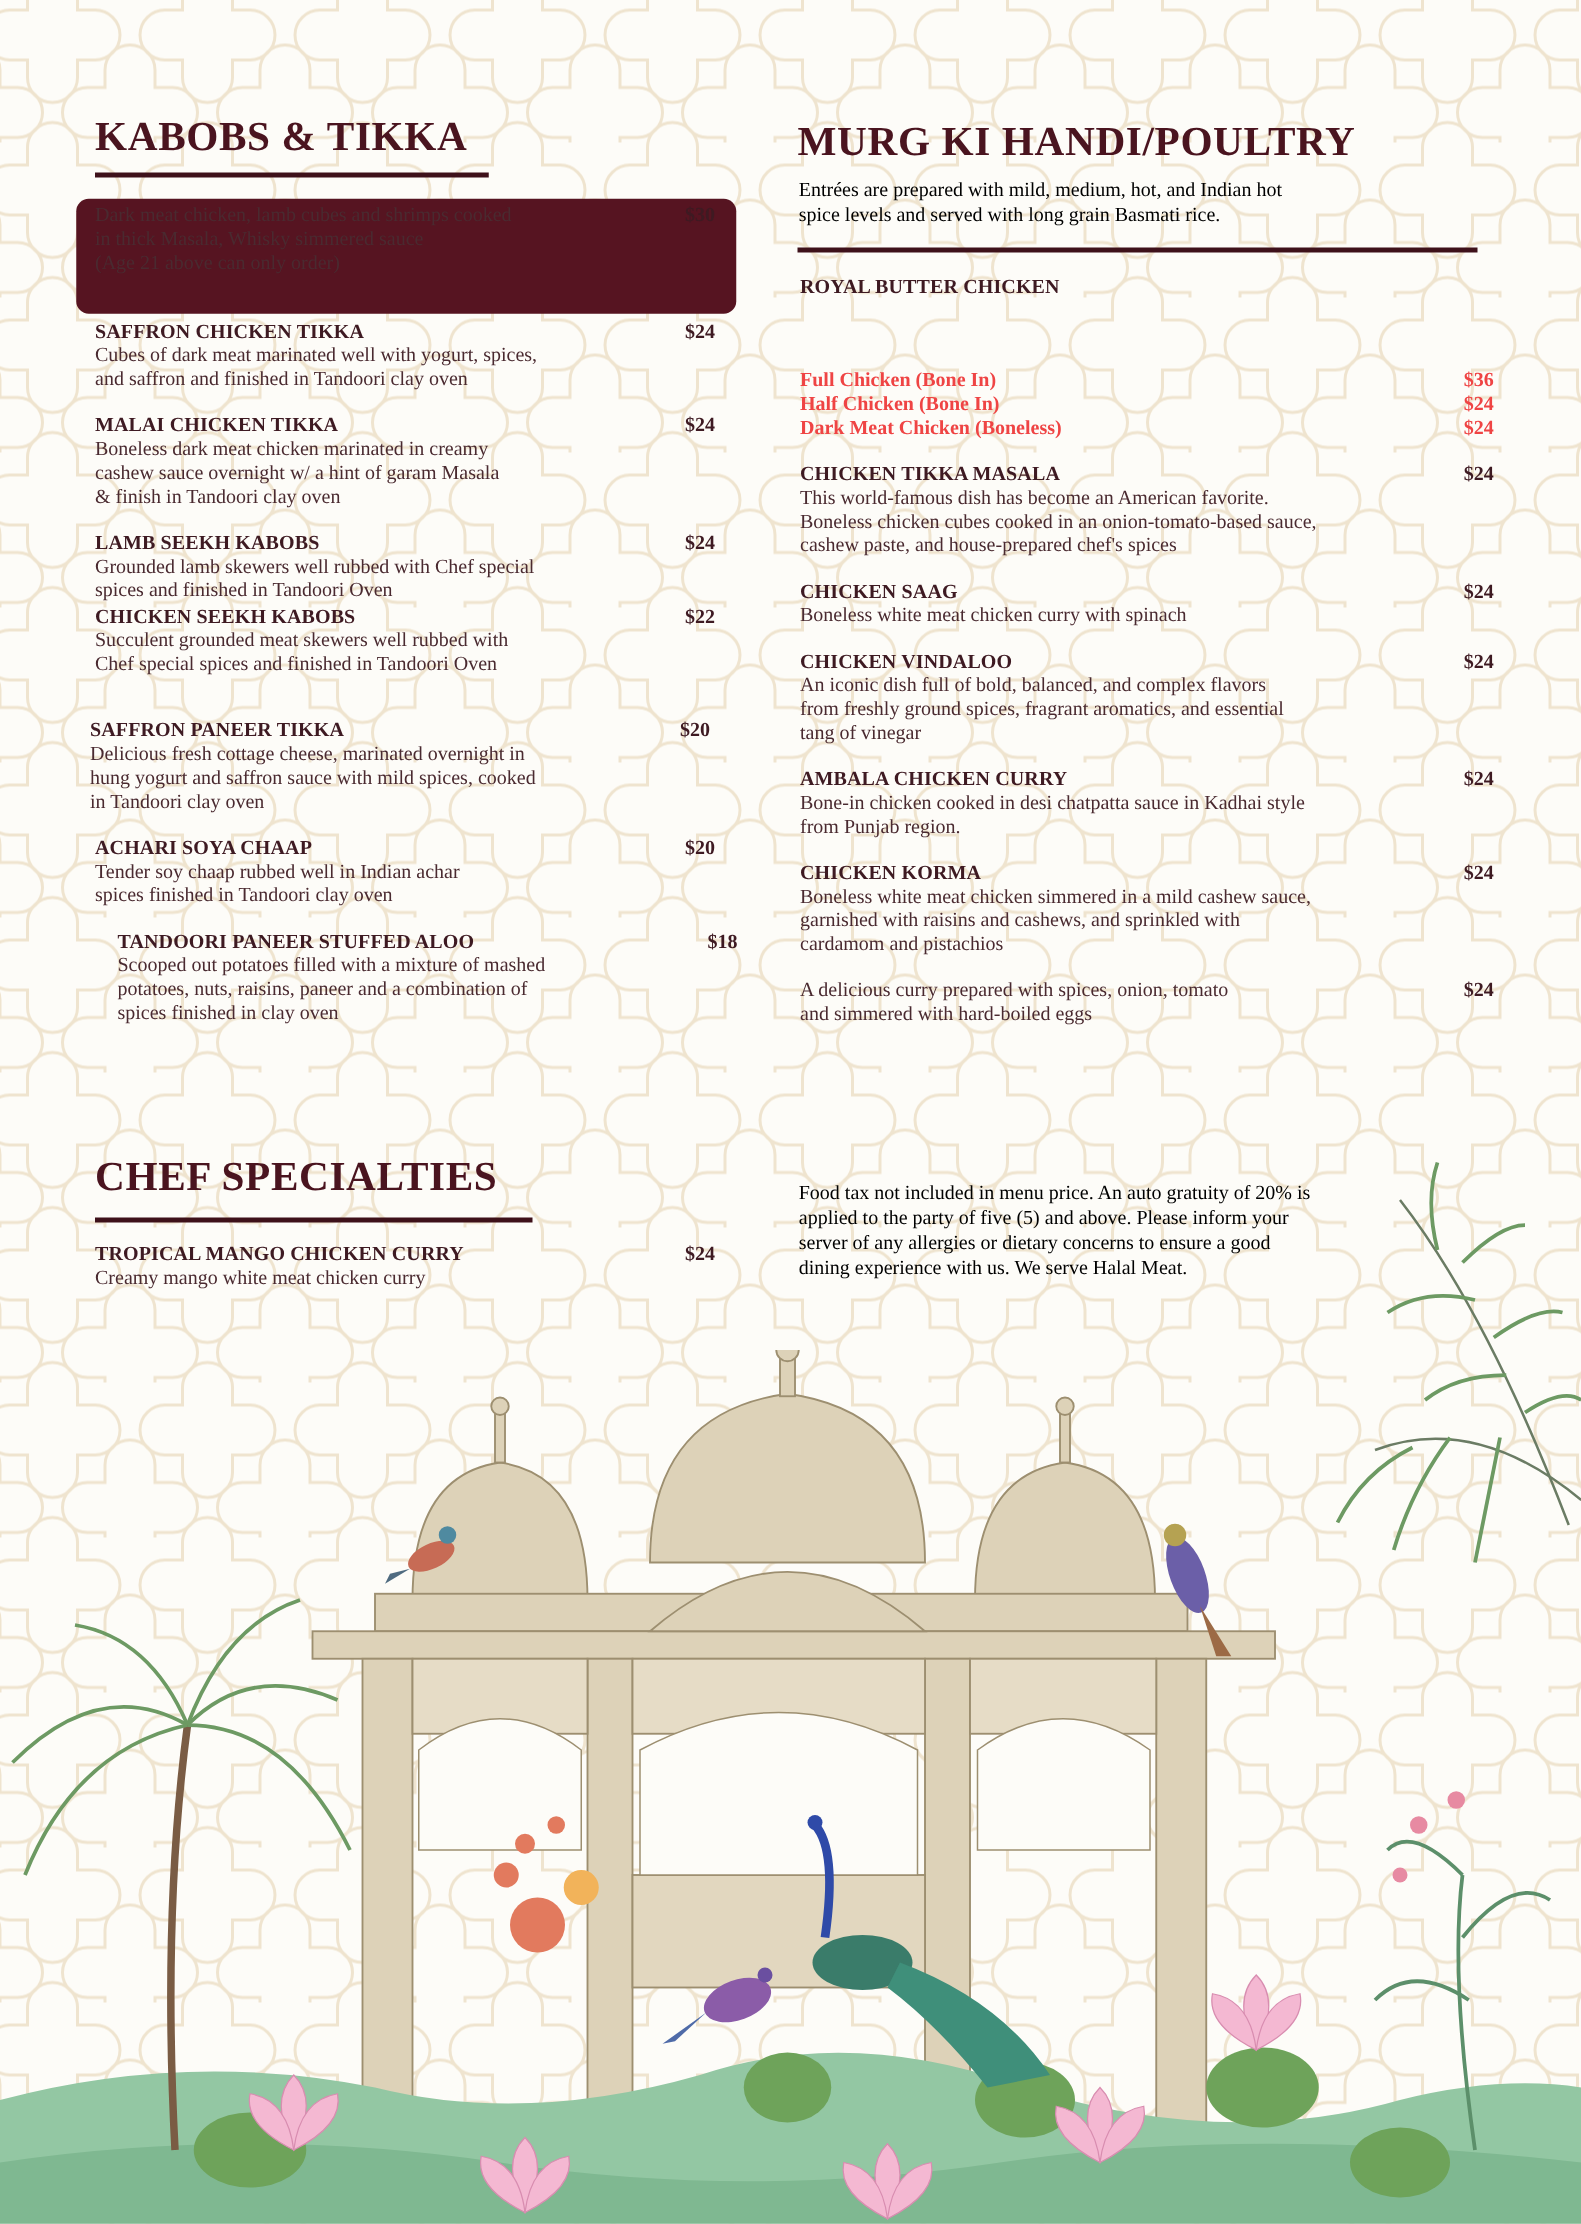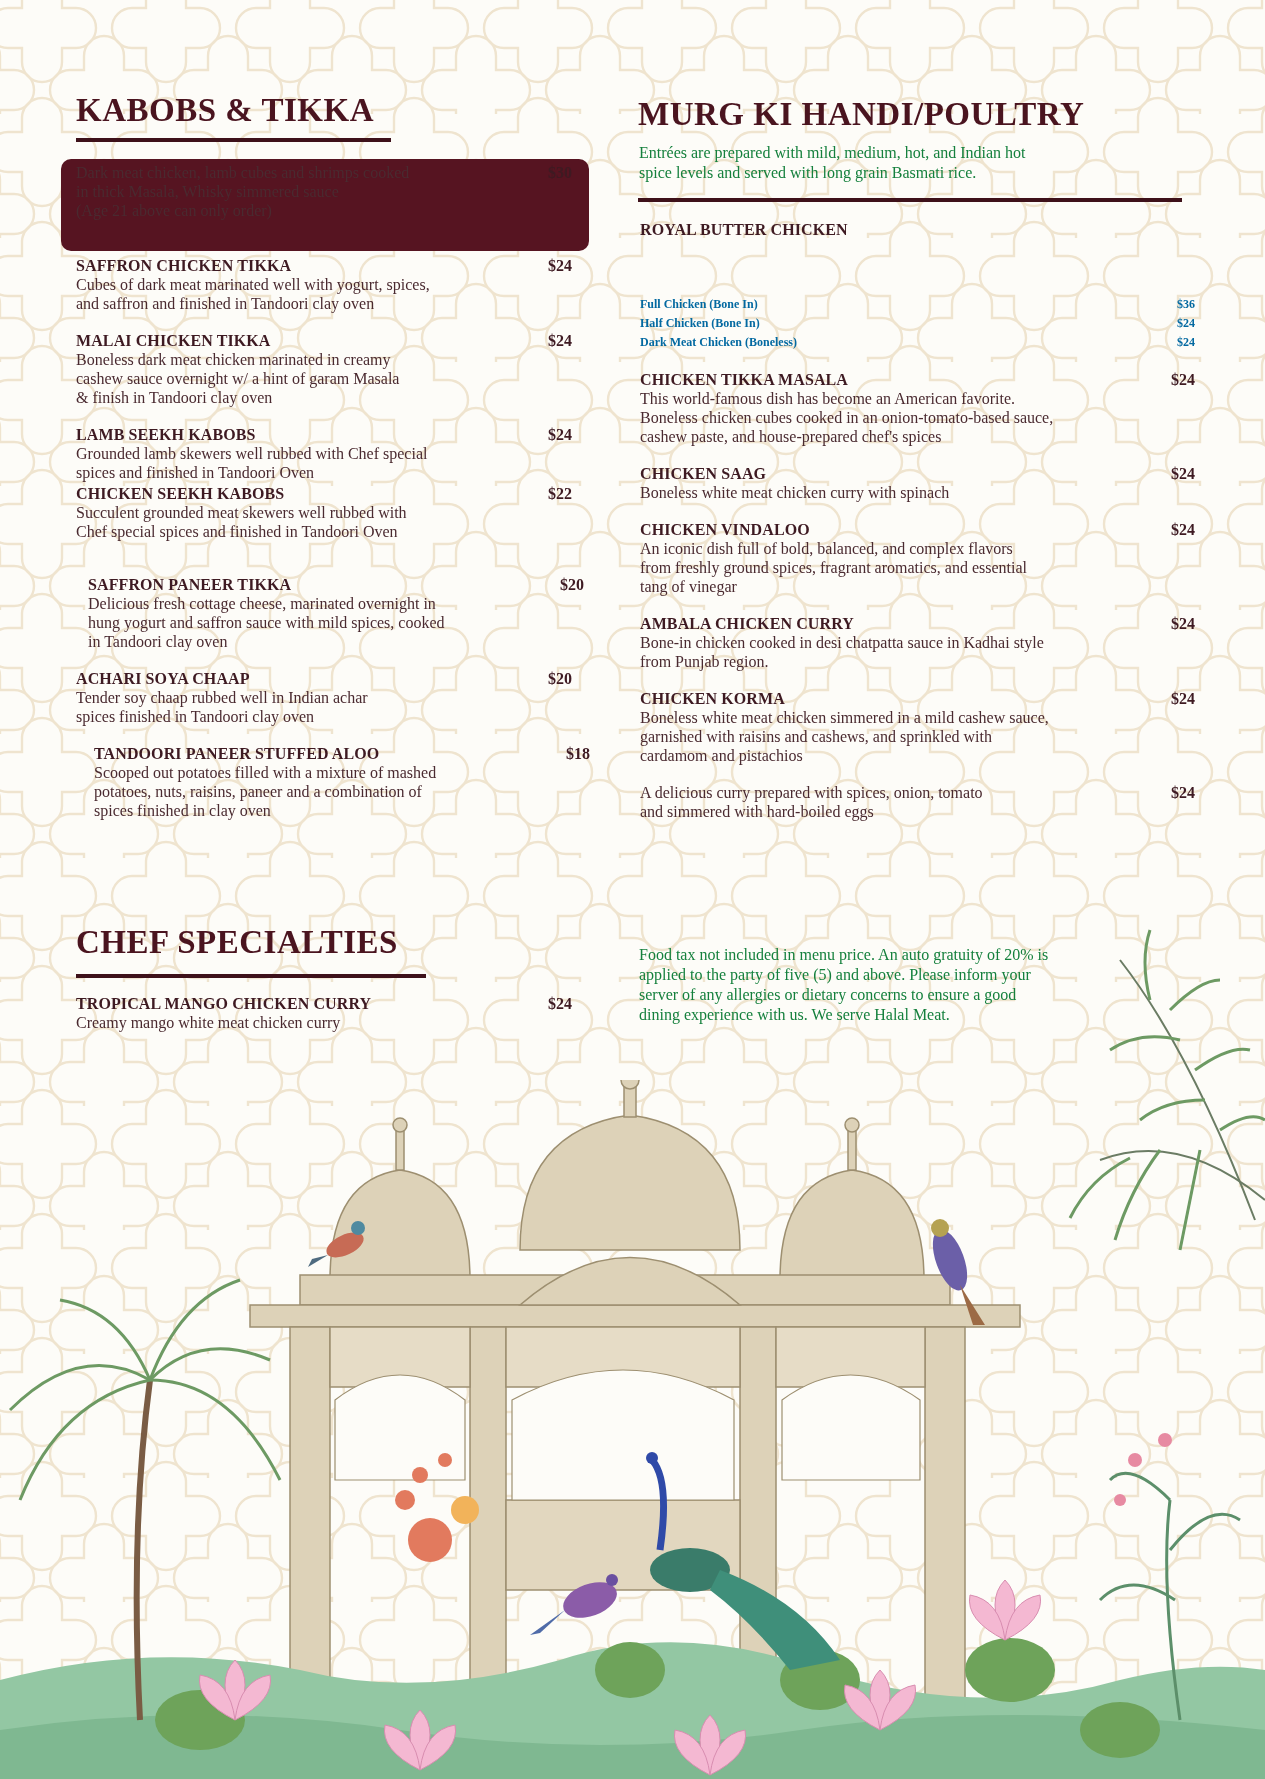--- a/index.html
+++ b/index.html
@@ -37,25 +37,25 @@
   .left .price { left: 488px; }   
   .right .price { right: 0; }
 
   .highlight {
     position: absolute; left: 61px; top: 159px; width: 528px; height: 92px;
     background: #561421; border-radius: 10px;
   }
 
   .intro, .note {
     position: absolute; font-family: "Liberation Serif", "DejaVu Serif", serif;
-    font-size: 16px; color: #15803d; line-height: 20px; white-space: pre-line;
+    font-size: 16px; color: #000000; line-height: 20px; white-space: pre-line;
   }
 
   .sub-row { display: flex; justify-content: space-between; width: 555px; }
-  .sub-row span { font-family: "Liberation Serif", "DejaVu Serif", serif; font-weight: bold; font-size: 12px; color: #0369a1; line-height: 19px; }
+  .sub-row span { font-family: "Liberation Serif", "DejaVu Serif", serif; font-weight: bold; font-size: 16px; color: #ef4444; line-height: 19px; }
 
   .illustration { position: absolute; left: 0; top: 1080px; width: 1265px; height: 699px; z-index: 1; }
   .palm-right { position: absolute; left: 1040px; top: 900px; width: 225px; height: 380px; z-index: 1; }
 </style>
 </head>
 <body>
 
 <svg class="pattern" width="1265" height="1779" xmlns="http://www.w3.org/2000/svg">
   <defs>
     <pattern id="lattice" x="-20" y="-10" width="124" height="124" patternUnits="userSpaceOnUse">
@@ -238,21 +238,21 @@
       <div class="item-desc">Grounded lamb skewers well rubbed with Chef special
 spices and finished in Tandoori Oven</div>
       <div class="price" style="left:472px;">$24</div>
     </div>
     <div class="item" style="left:76px; top:484px; width:520px;">
       <div class="item-name">CHICKEN SEEKH KABOBS</div>
       <div class="item-desc">Succulent grounded meat skewers well rubbed with
 Chef special spices and finished in Tandoori Oven</div>
       <div class="price" style="left:472px;">$22</div>
     </div>
-    <div class="item" style="left:88px; top:575px; width:520px;">
+    <div class="item" style="left:72px; top:575px; width:520px;">
       <div class="item-name">SAFFRON PANEER TIKKA</div>
       <div class="item-desc">Delicious fresh cottage cheese, marinated overnight in
 hung yogurt and saffron sauce with mild spices, cooked
 in Tandoori clay oven</div>
       <div class="price" style="left:472px;">$20</div>
     </div>
     <div class="item" style="left:76px; top:669px; width:520px;">
       <div class="item-name">ACHARI SOYA CHAAP</div>
       <div class="item-desc">Tender soy chaap rubbed well in Indian achar
 spices finished in Tandoori clay oven</div>

